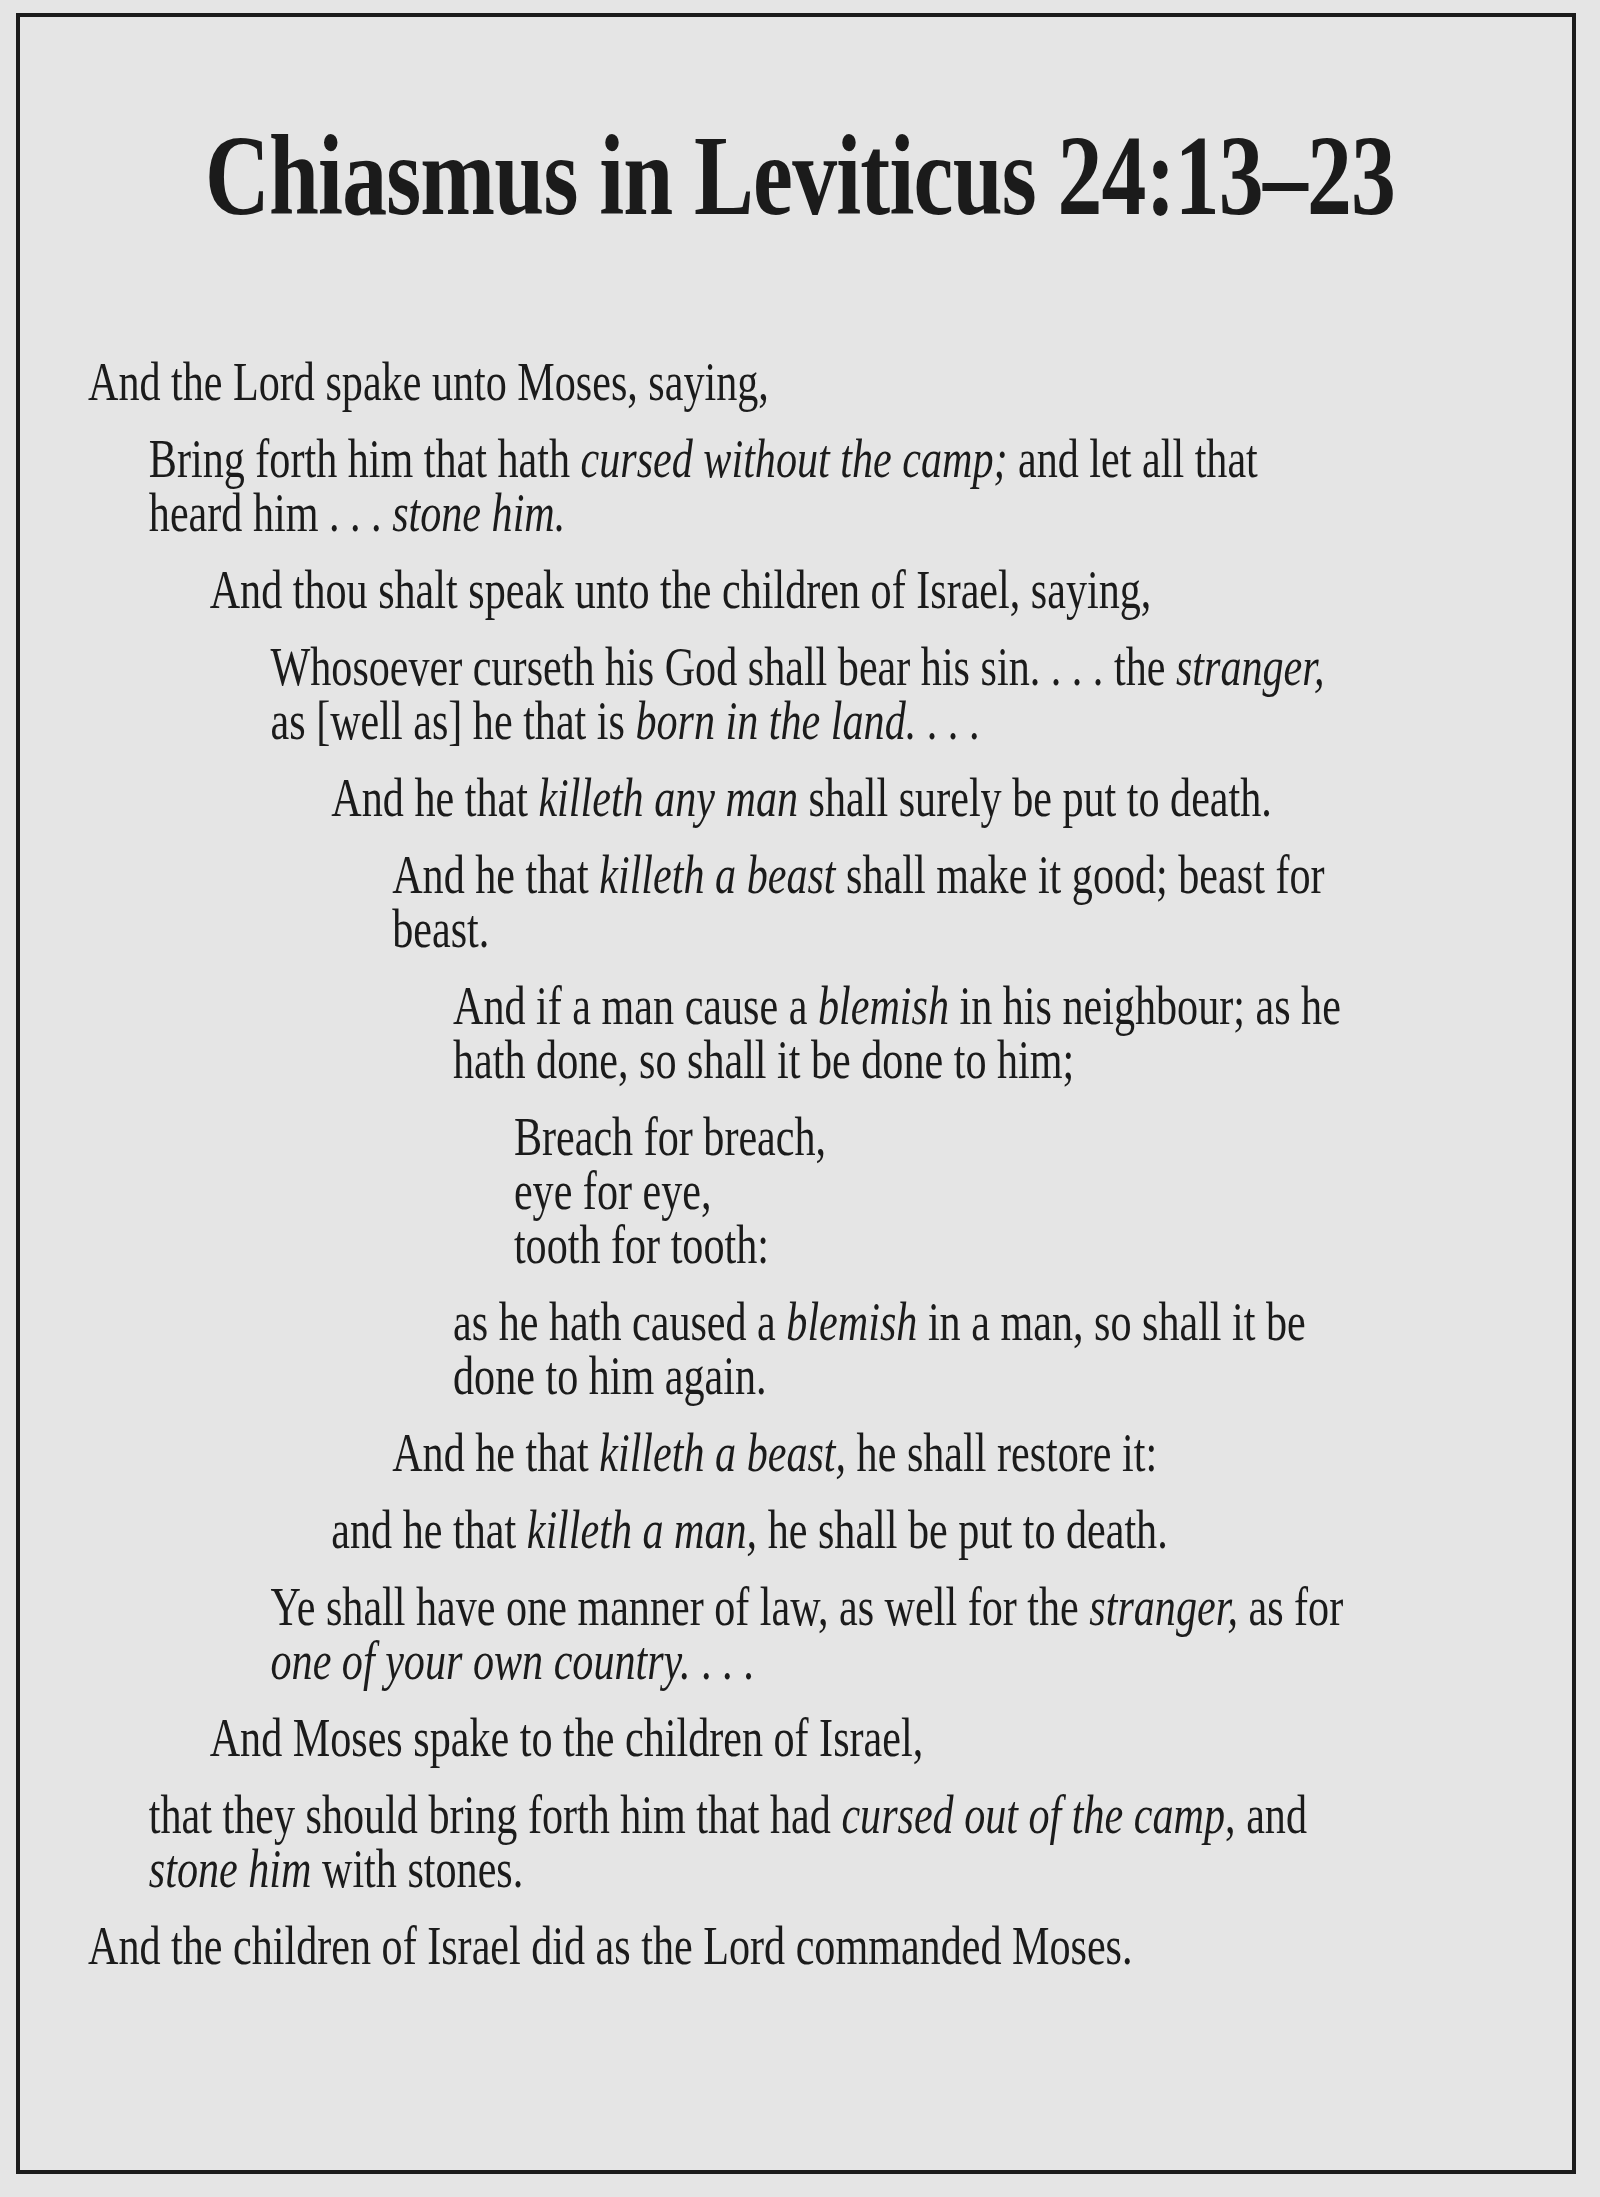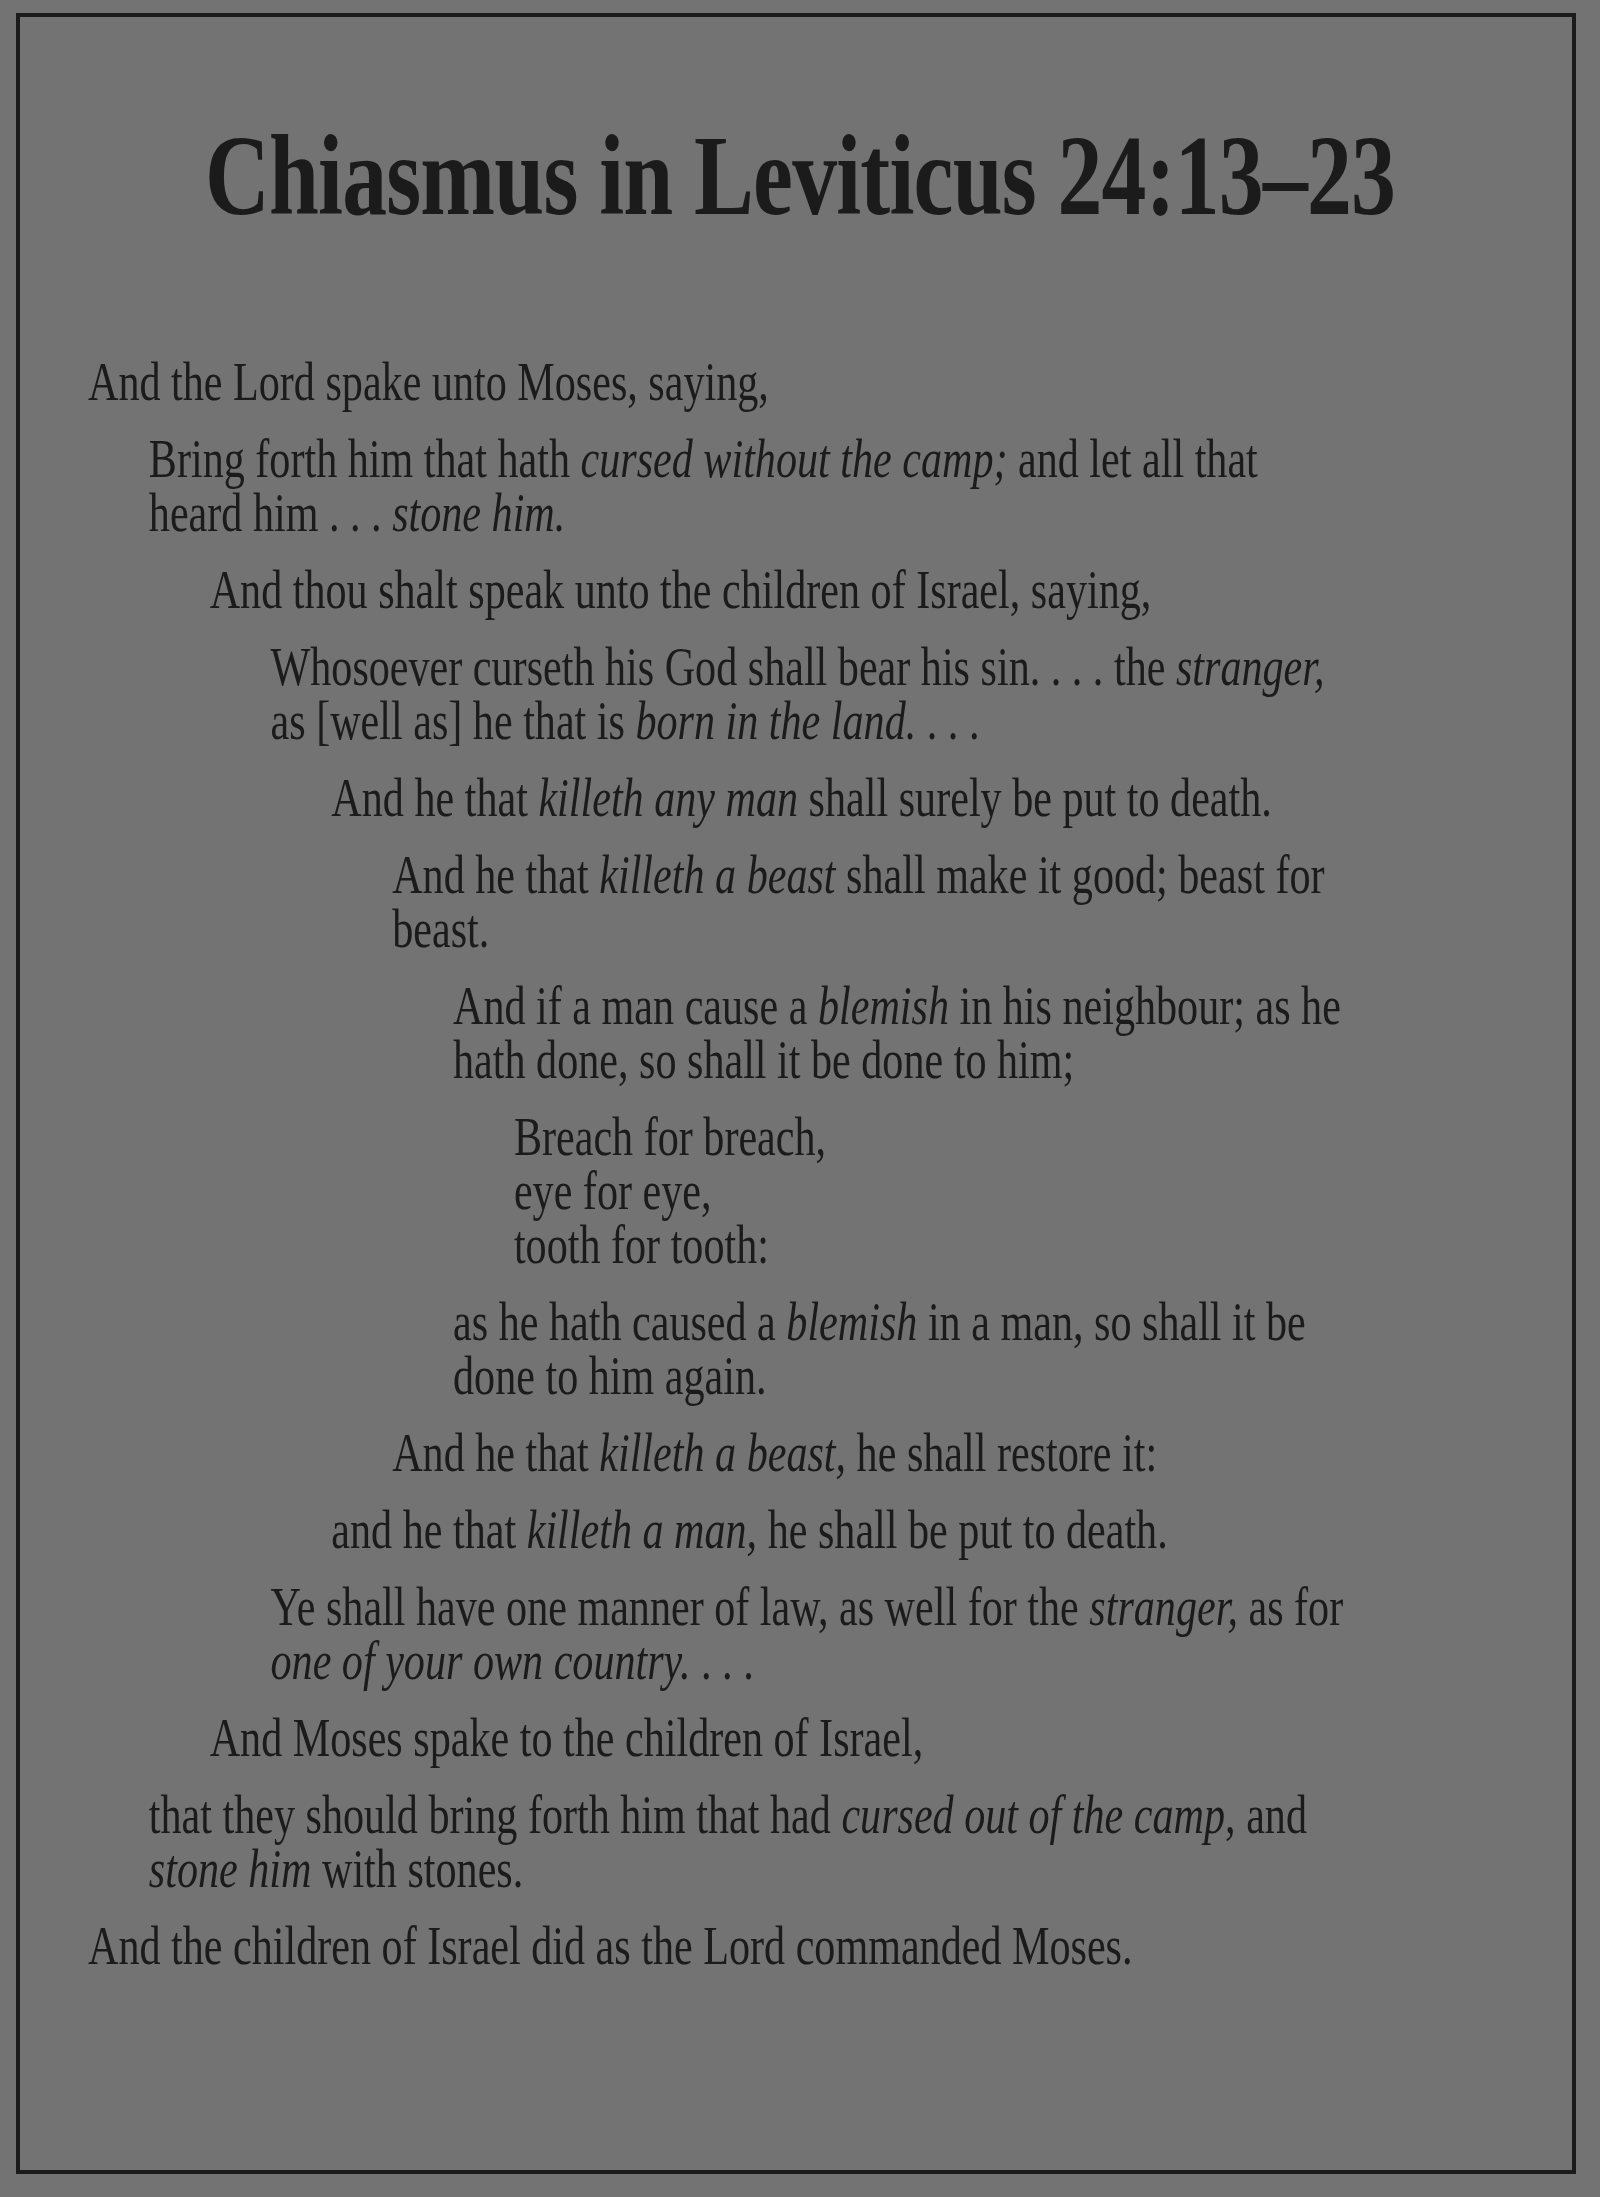--- a/index.html
+++ b/index.html
@@ -4,21 +4,21 @@
 <style>
   html, body {
     margin: 0;
     padding: 0;
     background: #ffffff;
   }
   .page {
     position: relative;
     width: 1600px;
     height: 2197px;
-    background: #737373;
+    background: #e5e5e5;
     font-family: "Liberation Serif", serif;
     color: #1b1b1b;
     overflow: hidden;
   }
   .frame {
     position: absolute;
     left: 16px;
     top: 13px;
     width: 1560px;
     height: 2161px;

